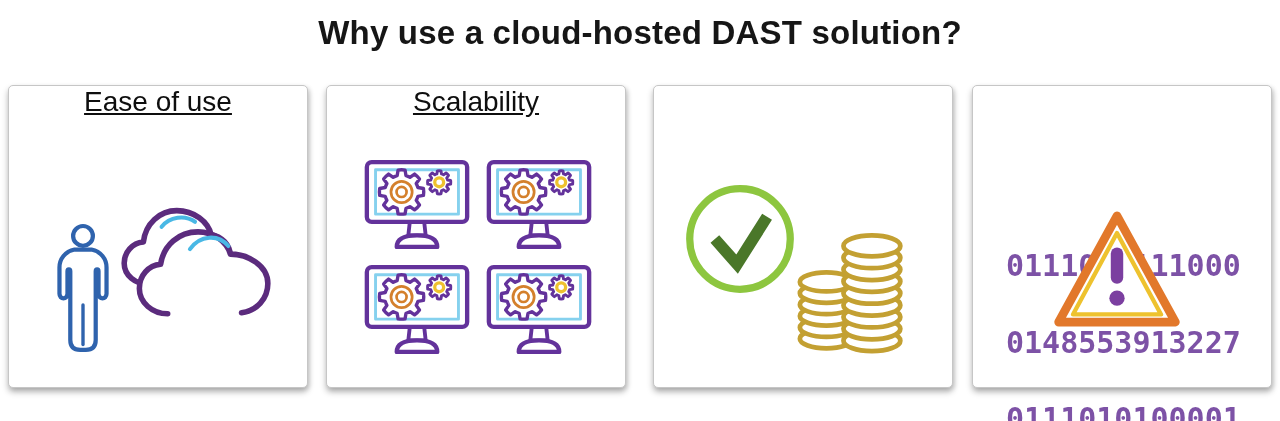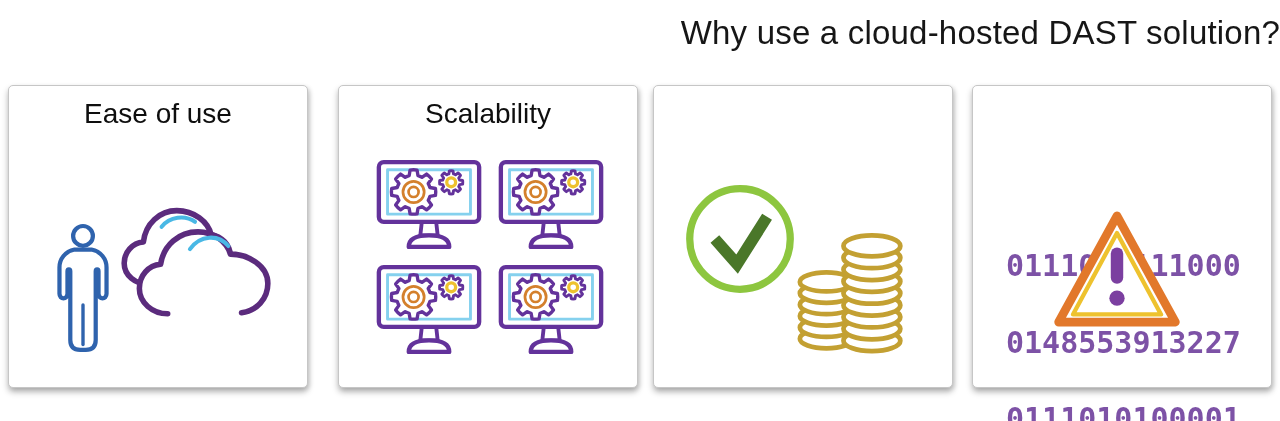--- a/index.html
+++ b/index.html
@@ -1,25 +1,25 @@
 <!DOCTYPE html>
 <html style="--c-purple: #5b2b7d; --c-purple_mid: #63329b; --c-purple_light: #7d52a6; --c-purple_excl: #7b3fa0; --c-blue: #2f63ad; --c-sky: #49b8e5; --c-screen: #85d1ee; --c-orange: #d4802c; --c-orange_triangle: #e2782b; --c-yellow: #eec22e; --c-green_light: #8dc63f; --c-green_dark: #4a7729; --c-gold: #c3a032;"><head>
 <meta charset="utf-8">
 <style>
   html,body{margin:0;padding:0;background:#fff;}
   body{width:1280px;height:421px;position:relative;overflow:hidden;
        font-family:"Liberation Sans",sans-serif;}
-  .page-title{position:absolute;top:14px;left:0;width:100%;text-align:right;
-       font-size:33px;font-weight:400;color:#161616;letter-spacing:.2px;}
+  .page-title{position:absolute;top:14px;left:0;width:100%;text-align:center;
+       font-size:33px;font-weight:700;color:#161616;letter-spacing:.2px;}
   .card{position:absolute;top:85px;width:298px;height:301px;background:#fff;
        border:1px solid #c6c6c6;border-radius:5px;
        box-shadow:0 4px 6px rgba(0,0,0,.28),2px 2px 4px rgba(0,0,0,.10);}
-  .card-1{left:8px}.card-2{left:338px}.card-3{left:653px}.card-4{left:972px}
-  .card-title{margin-top:12px;text-align:center;font-size:28px;font-weight:500;
-       color:#0e0e0e;line-height:1.13;padding:0 10px;}
+  .card-1{left:8px}.card-2{left:326px}.card-3{left:653px}.card-4{left:972px}
+  .card-title{text-align:center;font-size:28px;font-weight:500;
+       color:#0e0e0e;line-height:1.13;padding:0 10px;text-decoration:underline;}
   .abs{position:absolute}
   svg{overflow:visible}
   svg *{stroke-linecap:round;stroke-linejoin:round}
   .cap-butt{stroke-linecap:butt!important;stroke-linejoin:miter!important}
   .k-purple{stroke:var(--c-purple)} .k-purple2{stroke:var(--c-purple_mid)}
   .k-blue{stroke:var(--c-blue)}     .k-sky{stroke:var(--c-sky)}
   .k-screen{stroke:var(--c-screen)} .k-orange{stroke:var(--c-orange)}
   .k-tri{stroke:var(--c-orange_triangle)} .k-yellow{stroke:var(--c-yellow)}
   .k-green{stroke:var(--c-green_light)}   .k-check{stroke:var(--c-green_dark)}
   .k-gold{stroke:var(--c-gold)}

